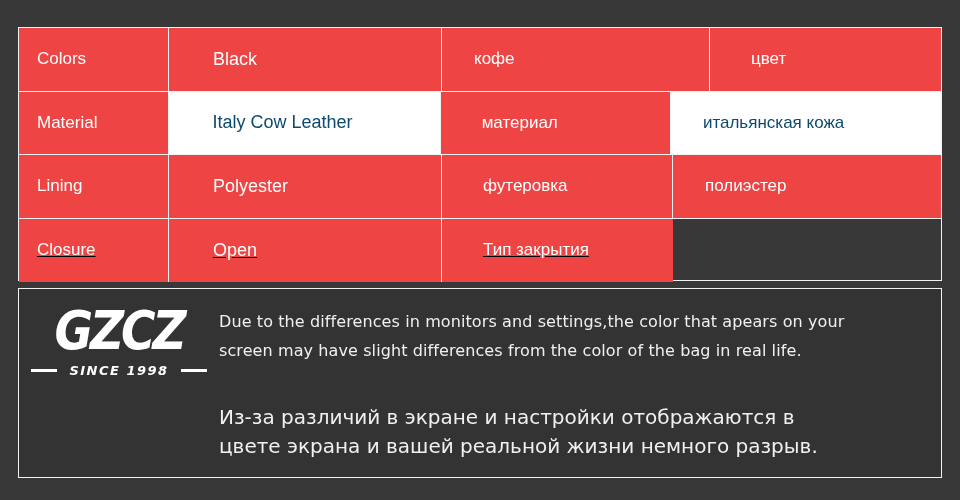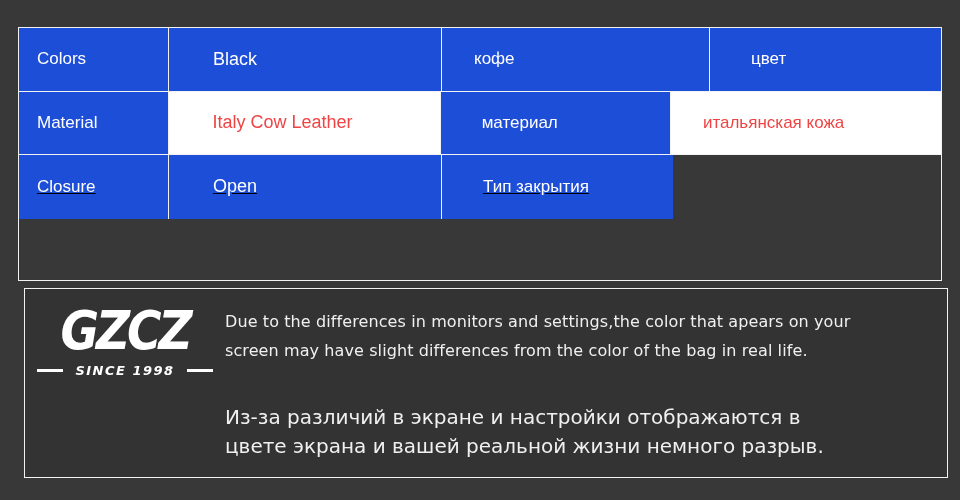--- a/index.html
+++ b/index.html
@@ -33,49 +33,49 @@
     border-bottom: 1px solid #f2f2f2;
   }
   .spec-row:last-child {
     border-bottom: none;
     text-decoration: underline;
   }
   .spec-cell {
     box-sizing: border-box;
     display: flex;
     align-items: center;
-    background: #1d4ed8;
+    background: #ef4444;
     color: #ffffff;
     border-right: 1px solid #f2f2f2;
     overflow: hidden;
     white-space: nowrap;
   }
   .spec-cell:last-child {
     border-right: none;
   }
   .c1 { width: 150px; padding-left: 18px; font-size: 17px; }
   .c2 { width: 273px; padding-left: 44px; font-size: 18px; }
   .c3 { width: 231px; padding-left: 41px; font-size: 17px; }
   .c4 { width: 268px; padding-left: 32px; font-size: 17px; }
 
   .spec-row.highlight .c2,
   .spec-row.highlight .c4 {
     background: #ffffff;
-    color: #ef4444;
+    color: #0c4a6e;
   }
   
   .spec-row.highlight .c4 {
     border-right: none;
     width: 271px;
   }
 
   
   .notice-panel {
     position: absolute;
-    left: 24px;
+    left: 18px;
     top: 288px;
     width: 924px;
     height: 190px;
     box-sizing: border-box;
     border: 1px solid #f2f2f2;
     background: #333333;
     display: flex;
     align-items: flex-start;
   }
 
@@ -156,20 +156,26 @@
     <div class="spec-cell c3">цвет</div>
   </div>
 
   <div class="spec-row highlight">
     <div class="spec-cell c1">Material</div>
     <div class="spec-cell c2">Italy Cow Leather</div>
     <div class="spec-cell c3">материал</div>
     <div class="spec-cell c4">итальянская кожа</div>
   </div>
 
+  <div class="spec-row">
+    <div class="spec-cell c1">Lining</div>
+    <div class="spec-cell c2">Polyester</div>
+    <div class="spec-cell c3">футеровка</div>
+    <div class="spec-cell c4">полиэстер</div>
+  </div>
 
   <div class="spec-row">
     <div class="spec-cell c1">Closure</div>
     <div class="spec-cell c2">Open</div>
     <div class="spec-cell c3">Тип закрытия</div>
   </div>
 
 </div>
 
 <div class="notice-panel">

